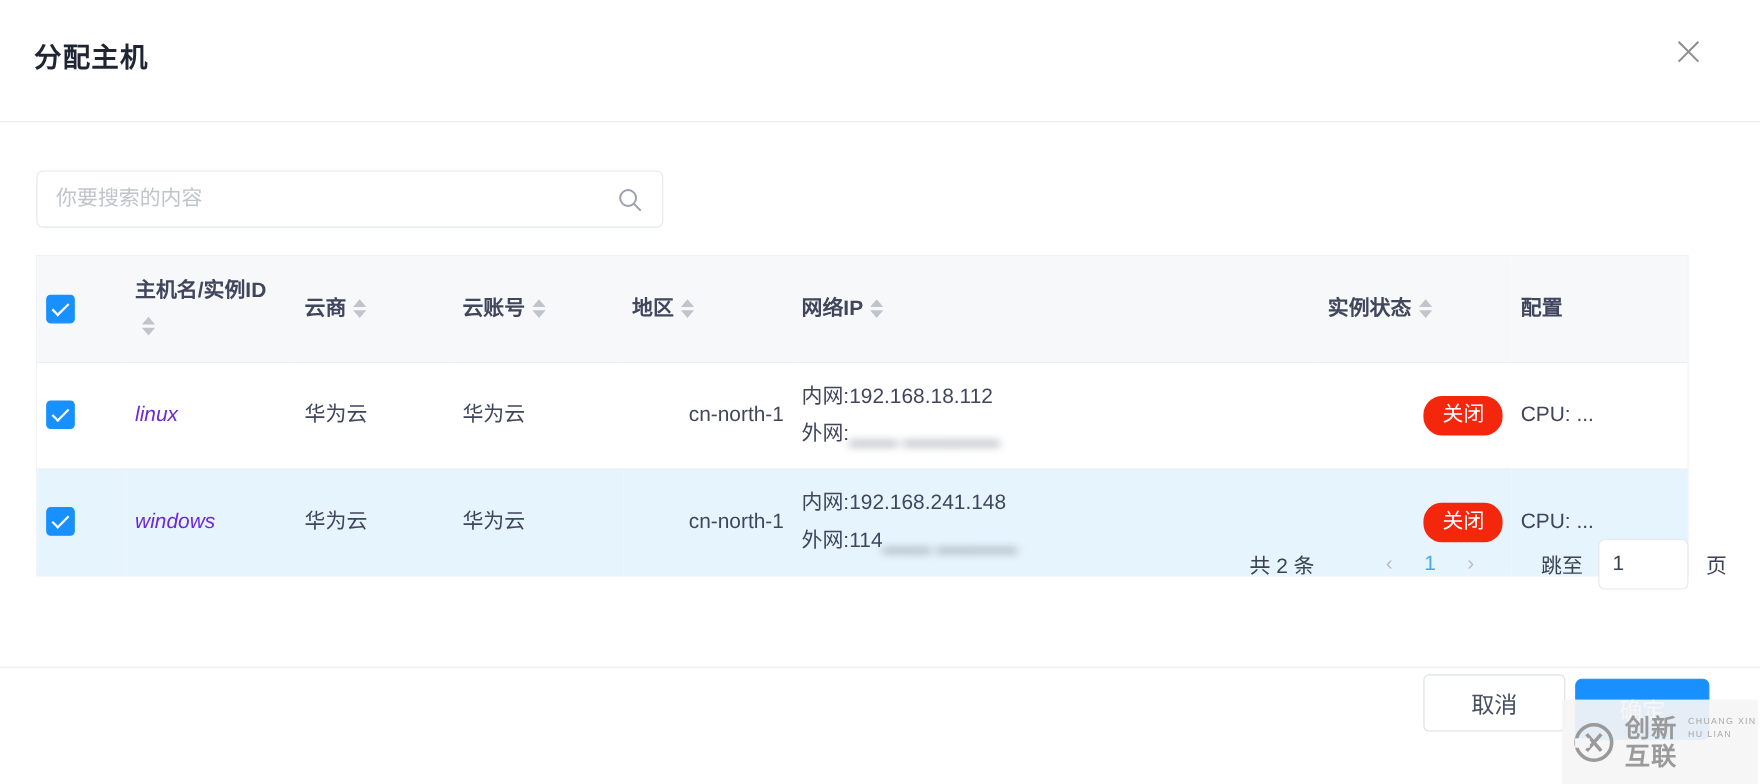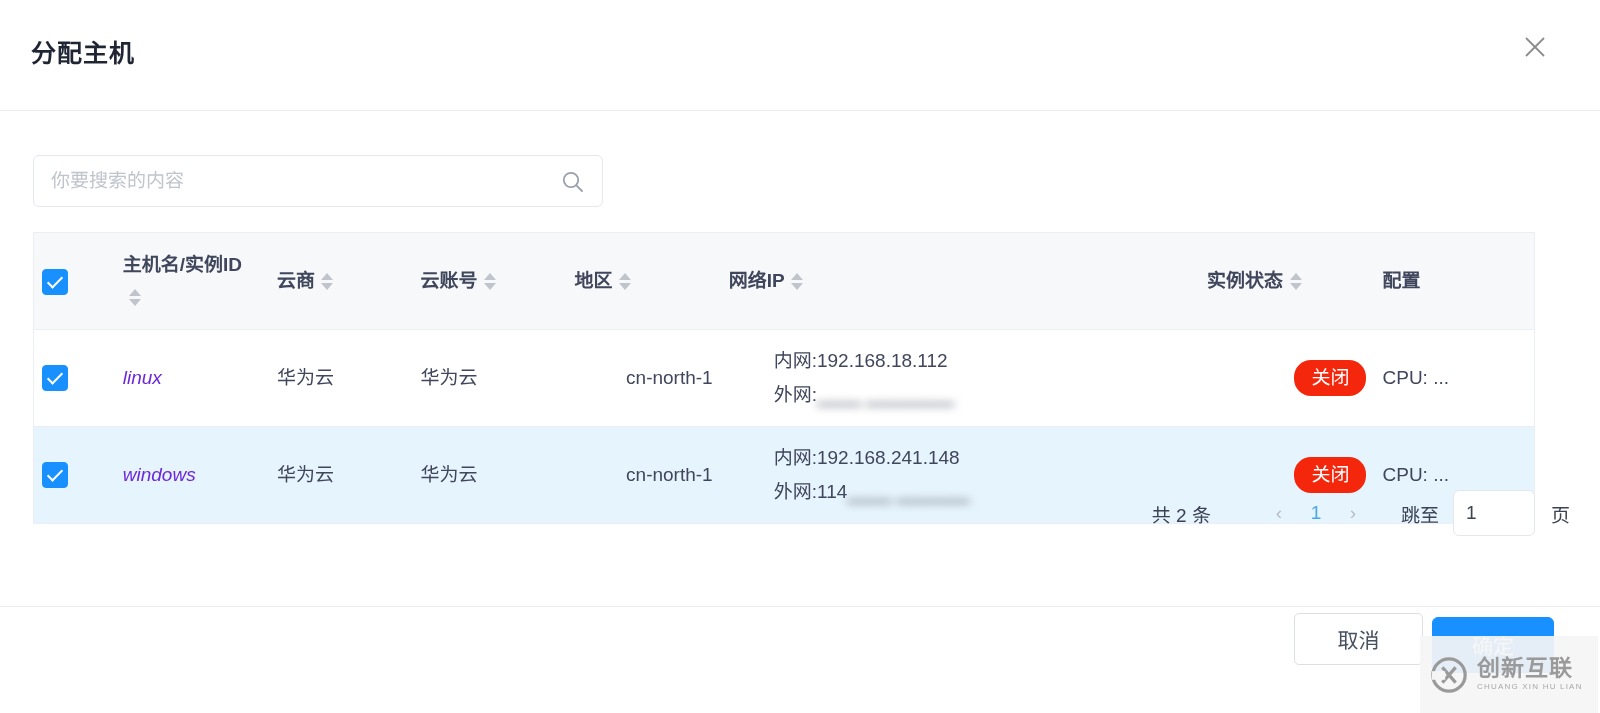--- a/index.html
+++ b/index.html
@@ -194,21 +194,21 @@
   }
   .cell-check { text-align: left; padding-left: 24px; }
 
   .host-link {
     color: #6d28d9;
     cursor: pointer;
     word-break: break-all;
     font-style: italic;
   }
   .region-cell { word-break: break-all; text-align: right; }
-  .ip-line { white-space: nowrap; margin-left: 45px; }
+  .ip-line { white-space: nowrap; }
   .blur-text {
     display: inline-block;
     filter: blur(4px);
     color: #7a7f8c;
     user-select: none;
     vertical-align: bottom;
   }
   .badge {
     display: inline-block;
     background: #f4270d;
@@ -261,21 +261,21 @@
     cursor: pointer;
     white-space: nowrap;
     background: #fff;
   }
   .chev {
     width: 0; height: 0;
     border-left: 6px solid transparent;
     border-right: 6px solid transparent;
     border-top: 7px solid #9aa0ad;
   }
-  .pg-jump-label { margin-left: 34px; white-space: nowrap; }
+  .pg-jump-label { margin-left: 50px; white-space: nowrap; }
   .pg-jump-input {
     margin-left: 14px;
     width: 82px;
     height: 46px;
     border: 1px solid #e4e7ed;
     border-radius: 6px;
     font-family: "Liberation Sans", "DejaVu Sans", sans-serif;
     font-size: 19px;
     color: #3b4254;
     padding: 0 12px;
@@ -338,21 +338,21 @@
     align-items: center;
     gap: 9px;
     padding-left: 10px;
     box-sizing: border-box;
     pointer-events: none;
   }
   .wm-logo {
     width: 38px; height: 38px;
     flex: none;
   }
-  .wm-text { display: flex; flex-direction: column; }
+  .wm-text { display: flex; }
   .wm-main {
     font-size: 23px;
     font-weight: bold;
     color: #9a9a9a;
     letter-spacing: 1px;
     line-height: 25px;
   }
   .wm-sub {
     font-size: 8px;
     color: #a8a8a8;

